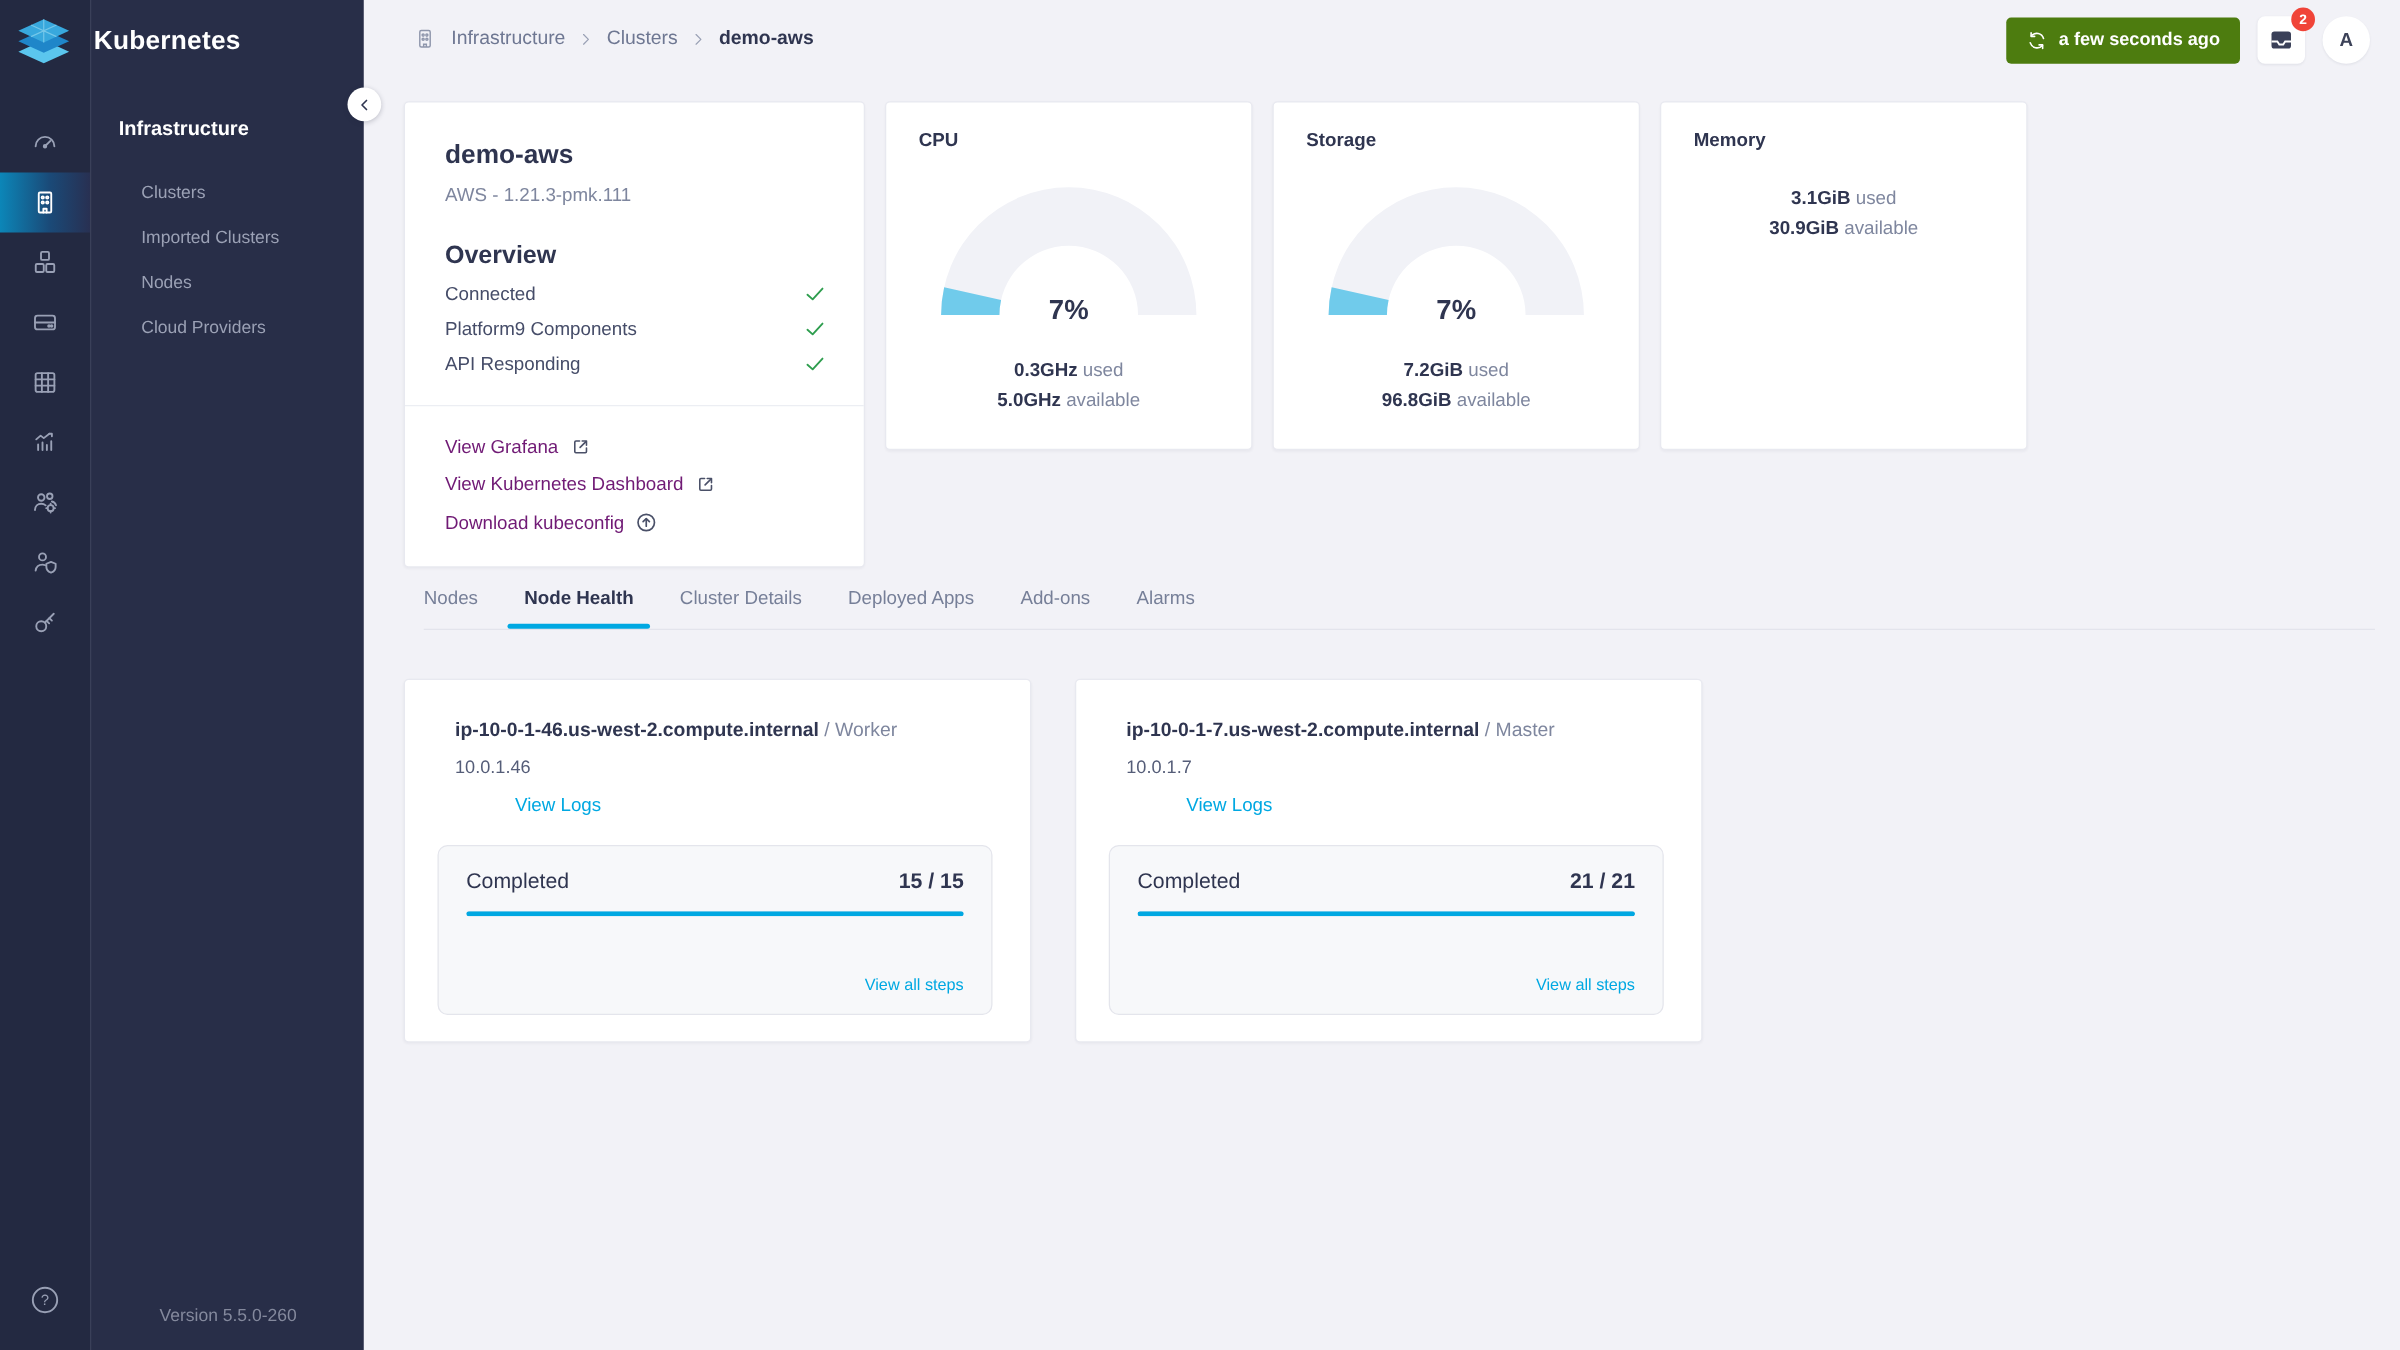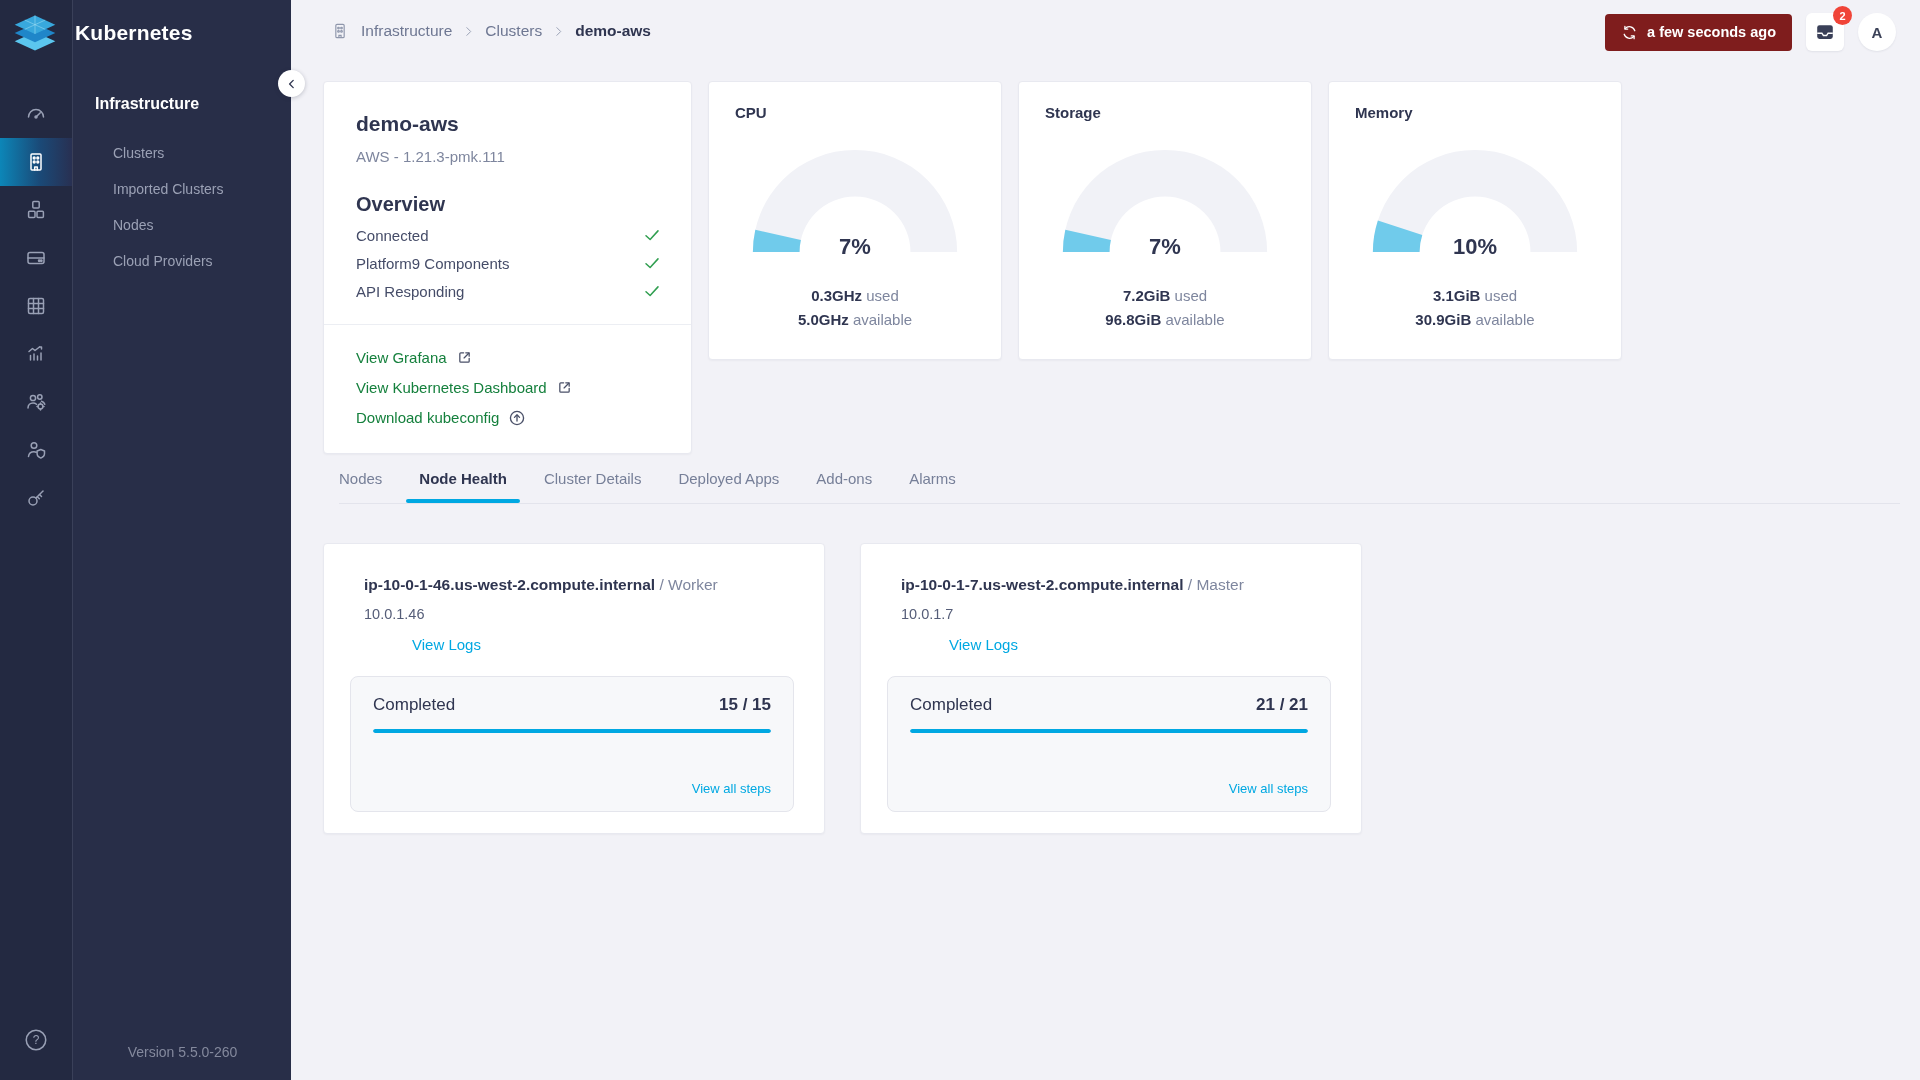--- a/index.html
+++ b/index.html
@@ -36,21 +36,21 @@
   .main { position:absolute; left:291px; top:0; right:0; bottom:0; }
 
   .topbar { display:flex; justify-content:space-between; align-items:flex-start; padding:13px 24px 0 39px; }
   .breadcrumb { display:flex; align-items:center; gap:11px; margin-top:8px; }
   .breadcrumb .crumb { font-size:15.5px; color:#6e7792; cursor:pointer; }
   .breadcrumb .crumb.current { color:#2f3550; font-weight:bold; cursor:default; }
   .breadcrumb svg.bicon { stroke:#8f97ac; fill:none; stroke-width:1.4; }
   .breadcrumb svg.sep { stroke:#9aa1b5; fill:none; stroke-width:1.8; stroke-linecap:round; stroke-linejoin:round; }
 
   .top-actions { display:flex; align-items:center; gap:14px; }
-  .refresh-btn { display:flex; align-items:center; gap:9px; background:#7f1d1d; color:#fff; border:none;
+  .refresh-btn { display:flex; align-items:center; gap:9px; background:#4d7c0f; color:#fff; border:none;
     border-radius:4px; height:37px; padding:12px 16px; font-size:14.5px; font-weight:bold; cursor:pointer;
     font-family:inherit; }
   .refresh-btn svg { stroke:#fff; fill:none; stroke-width:1.8; stroke-linecap:round; stroke-linejoin:round; }
   .inbox-btn { position:relative; width:38px; height:38px; background:#fff; border-radius:6px; border:none;
     display:flex; align-items:center; justify-content:center; cursor:pointer; box-shadow:0 1px 2px rgba(30,35,60,.08); }
   .badge { position:absolute; top:-7px; right:-8px; min-width:19px; height:19px; border-radius:10px;
     background:#f04438; color:#fff; font-size:11px; font-weight:bold; display:flex; align-items:center;
     justify-content:center; padding:0 4px; }
   .avatar { width:38px; height:38px; border-radius:50%; background:#fff; display:flex; align-items:center;
     justify-content:center; font-size:15px; font-weight:bold; color:#3c4258; cursor:pointer;
@@ -63,21 +63,21 @@
   
   .info-card { width:369px; }
   .info-top { padding:30px 30px 24px 32px; border-bottom:1px solid #eceef3; }
   .cluster-name { font-size:21px; font-weight:bold; color:#2f3550; }
   .cluster-sub { margin-top:12px; font-size:15px; color:#7e869e; }
   .overview-title { margin-top:28px; font-size:20px; font-weight:bold; color:#2f3550; }
   .check-row { display:flex; justify-content:space-between; align-items:center; margin-top:10px; }
   .check-row .lbl { font-size:15px; color:#454c68; }
   .check-row svg { stroke:#2f9e4f; fill:none; stroke-width:2; stroke-linecap:round; stroke-linejoin:round; }
   .info-links { padding:24px 32px 26px; display:flex; flex-direction:column; gap:13px; }
-  .ilink { display:flex; align-items:flex-start; gap:9px; font-size:15px; color:#15803d; cursor:pointer; }
+  .ilink { display:flex; align-items:flex-end; gap:9px; font-size:15px; color:#701a75; cursor:pointer; }
   .ilink svg { stroke:#4a5068; fill:none; stroke-width:1.5; stroke-linecap:round; stroke-linejoin:round; }
 
   
   .gauge-card { width:294px; height:279px; padding:22px 0 0; text-align:center; }
   .gauge-title { text-align:left; margin-left:26px; font-size:15px; font-weight:bold; color:#2f3550; }
   .gauge-wrap { position:relative; width:214px; margin:24px auto 0; }
   .gauge-pct { position:absolute; left:0; right:0; bottom:-2px; font-size:22px; font-weight:bold; color:#2f3550; }
   .gauge-stats { margin-top:26px; font-size:15px; line-height:24px; color:#7e869e; }
   .gauge-stats b { color:#2f3550; }
 
@@ -340,27 +340,20 @@
         <div class="gauge-pct">7%</div>
       </div>
       <div class="gauge-stats">
         <div><b>7.2GiB</b><span> used</span></div>
         <div><b>96.8GiB</b><span> available</span></div>
       </div>
     </section>
 
     <section class="card gauge-card">
       <div class="gauge-title">Memory</div>
-      <div class="gauge-wrap">
-        <svg class="gauge-svg" width="214" height="109" viewBox="0 0 220 112">
-          <path class="track" fill="#f1f2f7" d="M 5.00 110.00 A 105 105 0 0 1 215.00 110.00 L 167.00 110.00 A 57 57 0 0 0 53.00 110.00 Z"></path>
-            <path class="fill" fill="#70cbeb" d="M 5.00 110.00 A 105 105 0 0 1 10.14 77.55 L 55.79 92.39 A 57 57 0 0 0 53.00 110.00 Z"></path>
-        </svg>
-        <div class="gauge-pct">10%</div>
-      </div>
       <div class="gauge-stats">
         <div><b>3.1GiB</b><span> used</span></div>
         <div><b>30.9GiB</b><span> available</span></div>
       </div>
     </section>
   </div>
 
   <div class="tabs">
     <span class="tab">Nodes</span>
     <span class="tab active">Node Health</span>

